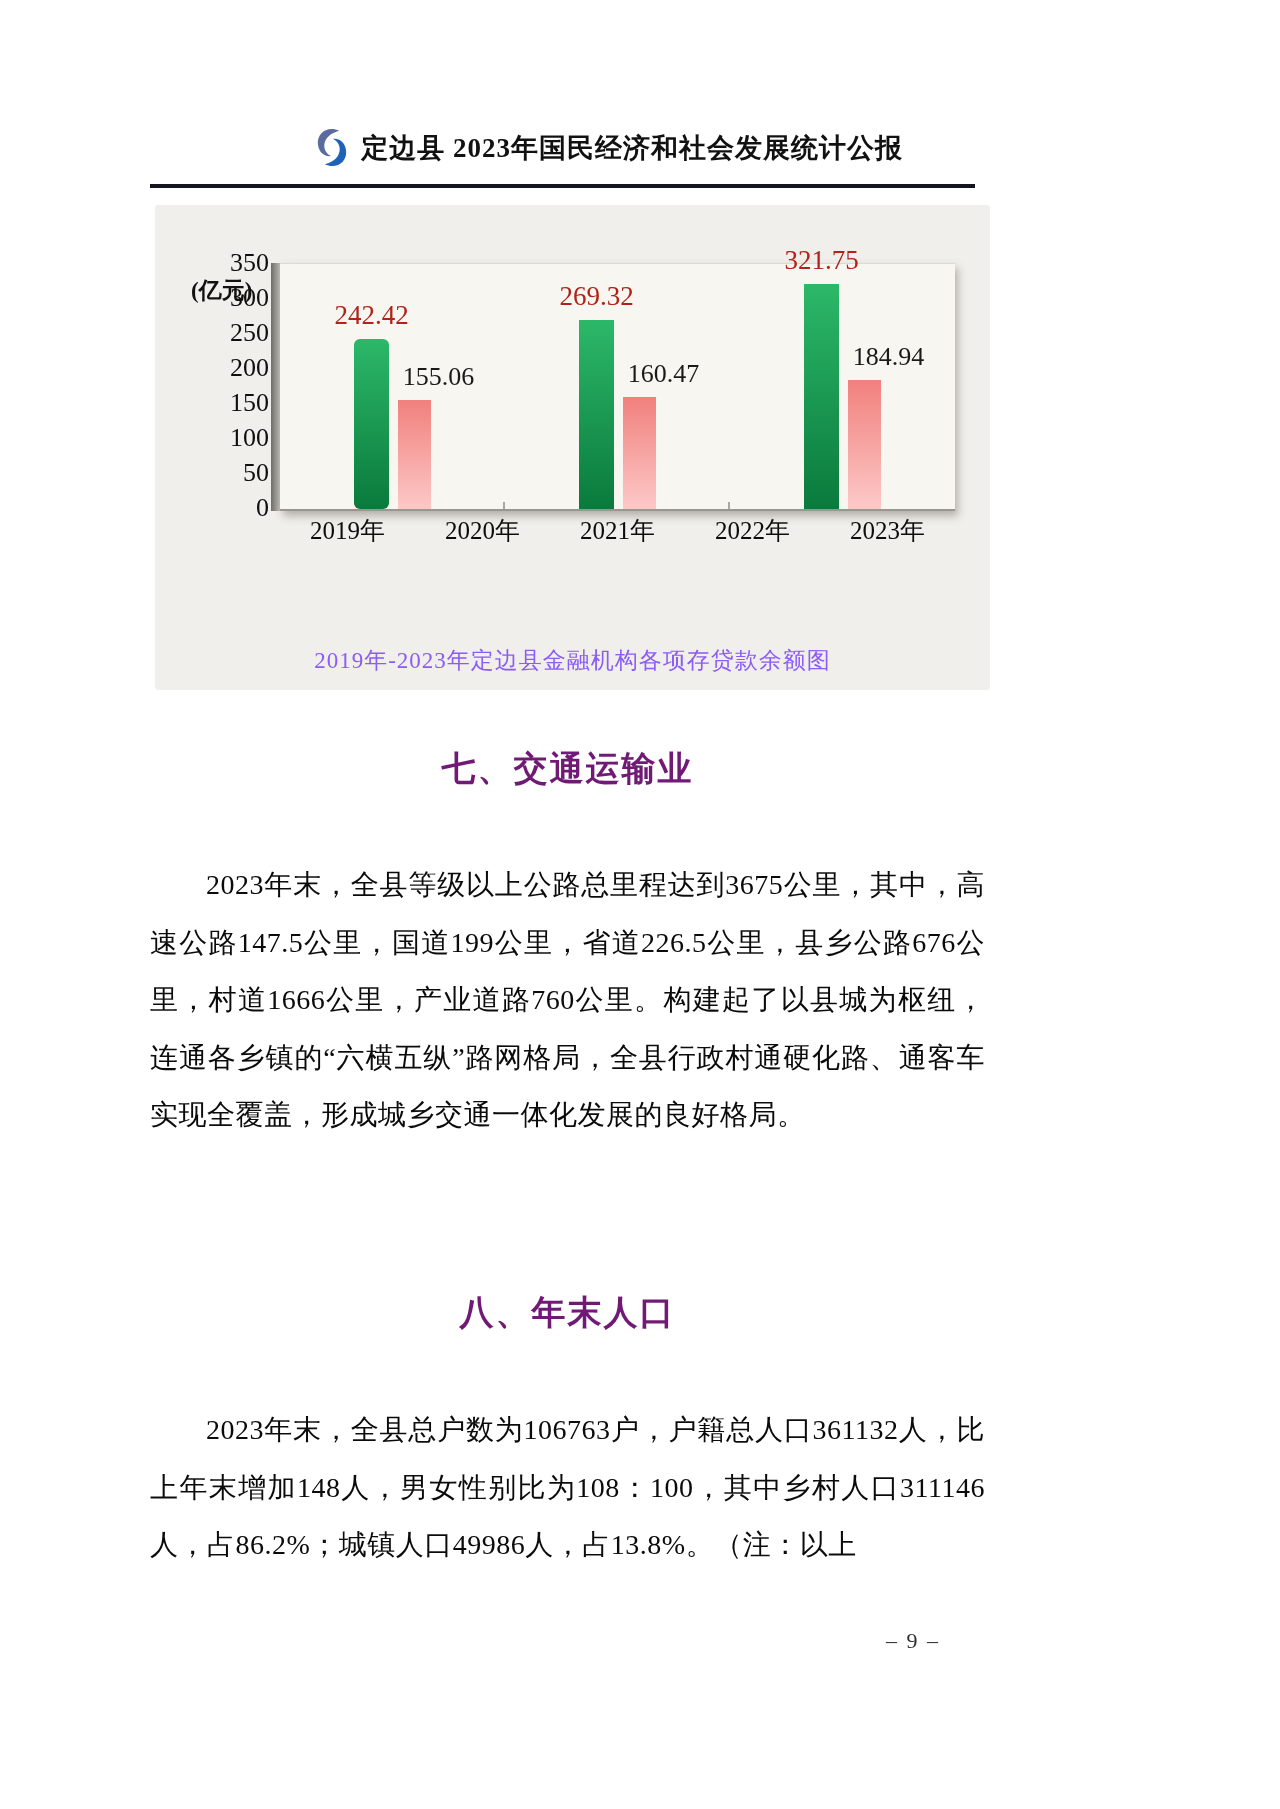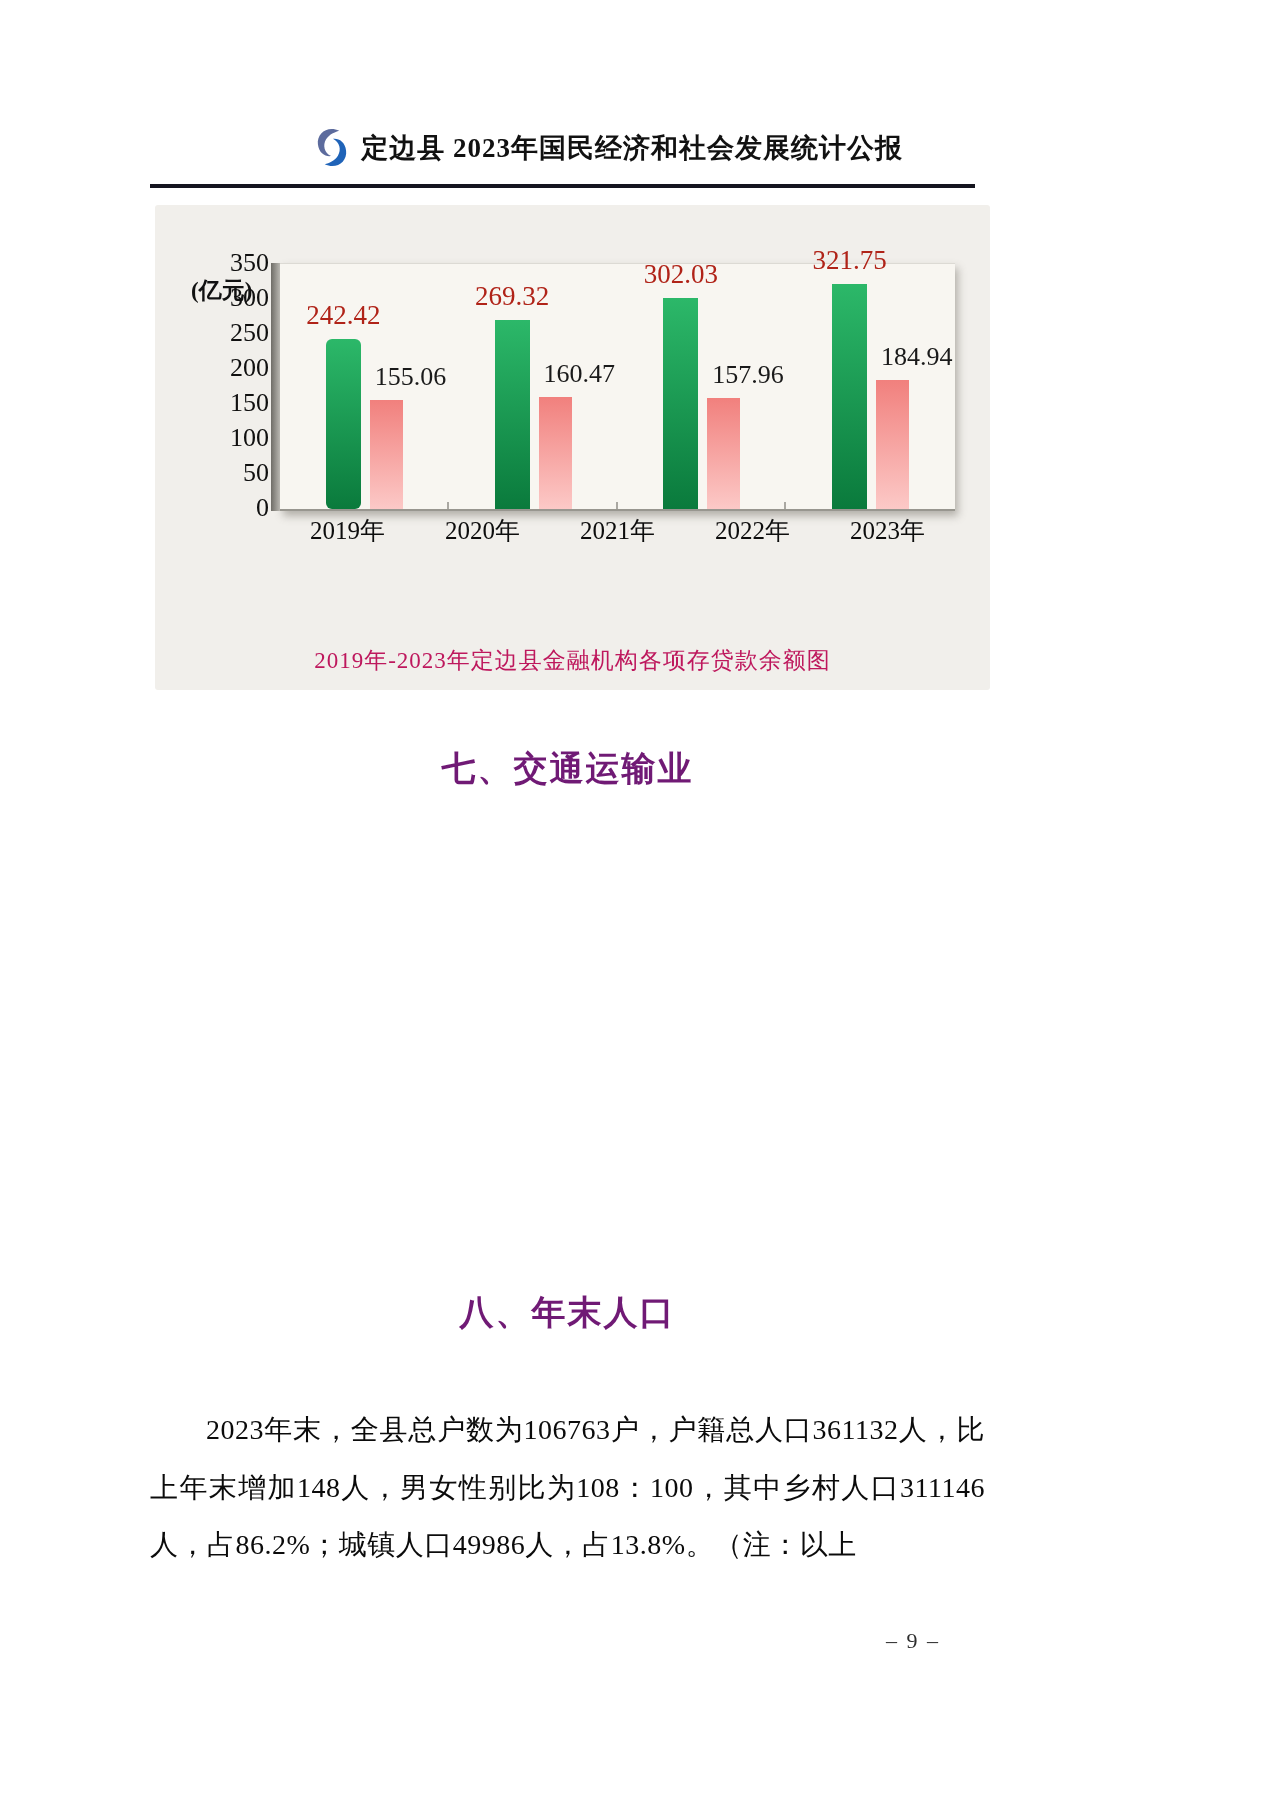--- a/index.html
+++ b/index.html
@@ -36,21 +36,21 @@
   .bar-loan{width:33px;}
   .bar-label{position:absolute;bottom:calc(100% + 8px);left:50%;transform:translateX(-50%);
              font-size:27px;white-space:nowrap;}
   .bar-label.label-loan{transform:translateX(calc(-50% + 24px));font-size:26px;}
   .xtick{position:absolute;right:0;bottom:0;width:2px;height:7px;background:#aaa8a2;}
 
   .x-labels{position:absolute;left:125px;top:309px;width:675px;display:flex;}
   .xlab{flex:1;text-align:center;font-size:25px;color:#0d0d0d;}
 
   .chart-caption{position:absolute;left:0;right:0;top:440px;text-align:center;font-size:23px;
-                 color:#be185d;letter-spacing:1px;}
+                 color:#8b5cf6;letter-spacing:1px;}
 
   
   .section-heading{position:absolute;left:150px;width:835px;text-align:center;
                    font-family:"DejaVu Sans","Liberation Sans",sans-serif;
                    font-weight:700;font-size:34px;letter-spacing:2px;color:#701a75;}
   .heading-1{top:746px;}
   .heading-2{top:1290px;}
   .para{position:absolute;left:150px;width:835px;font-size:28px;line-height:57.5px;
         letter-spacing:0.5px;text-align:justify;color:#0b0b0b;}
   .para p{margin:0;text-indent:2em;}
@@ -111,49 +111,43 @@
           <div class="group">
             <div class="bar" style="height: 76.9486%; background: linear-gradient(rgb(44, 184, 105), rgb(10, 122, 60));">
               <div class="bar-label" style="color: rgb(176, 35, 24);">269.32</div>
             </div>
             <div class="bar bar-loan" style="height: 45.8486%; background: linear-gradient(rgb(241, 128, 125), rgb(252, 201, 199));">
               <div class="bar-label label-loan" style="color: rgb(26, 26, 26);">160.47</div>
             </div>
             <div class="xtick"></div>
           </div>
           <div class="group">
-            <div class="bar" style="height: 86.2943%; background: linear-gradient(rgb(44, 184, 105), rgb(10, 122, 60));">
-              <div class="bar-label" style="color: rgb(176, 35, 24);">302.03</div>
-            </div>
-            <div class="bar bar-loan" style="height: 45.1314%; background: linear-gradient(rgb(241, 128, 125), rgb(252, 201, 199));">
-              <div class="bar-label label-loan" style="color: rgb(26, 26, 26);">157.96</div>
-            </div>
-            <div class="xtick"></div>
-          </div>
-          <div class="group">
             <div class="bar" style="height: 91.9286%; background: linear-gradient(rgb(44, 184, 105), rgb(10, 122, 60));">
               <div class="bar-label" style="color: rgb(176, 35, 24);">321.75</div>
             </div>
             <div class="bar bar-loan" style="height: 52.84%; background: linear-gradient(rgb(241, 128, 125), rgb(252, 201, 199));">
               <div class="bar-label label-loan" style="color: rgb(26, 26, 26);">184.94</div>
             </div>
           </div>
         </div>
     </div>
     <div class="x-labels">
         <span class="xlab">2019年</span>
         <span class="xlab">2020年</span>
         <span class="xlab">2021年</span>
         <span class="xlab">2022年</span>
         <span class="xlab">2023年</span>
       </div>
     <div class="chart-caption">2019年-2023年定边县金融机构各项存贷款余额图</div>
   </div>
 
   <div class="section-heading heading-1">七、交通运输业</div>
+  <div class="para para-1">
+    <p>2023年末，全县等级以上公路总里程达到3675公里，其中，高速公路147.5公里，国道199公里，省道226.5公里，县乡公路676公里，村道1666公里，产业道路760公里。构建起了以县城为枢纽，连通各乡镇的“六横五纵”路网格局，全县行政村通硬化路、通客车实现全覆盖，形成城乡交通一体化发展的良好格局。</p>
+  </div>
 
   <div class="section-heading heading-2">八、年末人口</div>
   <div class="para para-2">
     <p>2023年末，全县总户数为106763户，户籍总人口361132人，比上年末增加148人，男女性别比为108：100，其中乡村人口311146人，占86.2%；城镇人口49986人，占13.8%。（注：以上</p>
   </div>
 
   <div class="page-num">– 9 –</div>
 </div>
 
 </body></html>

